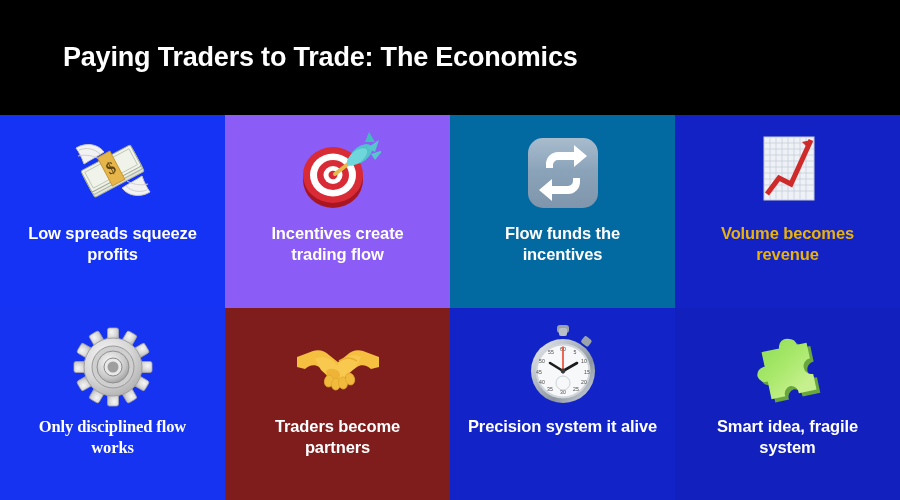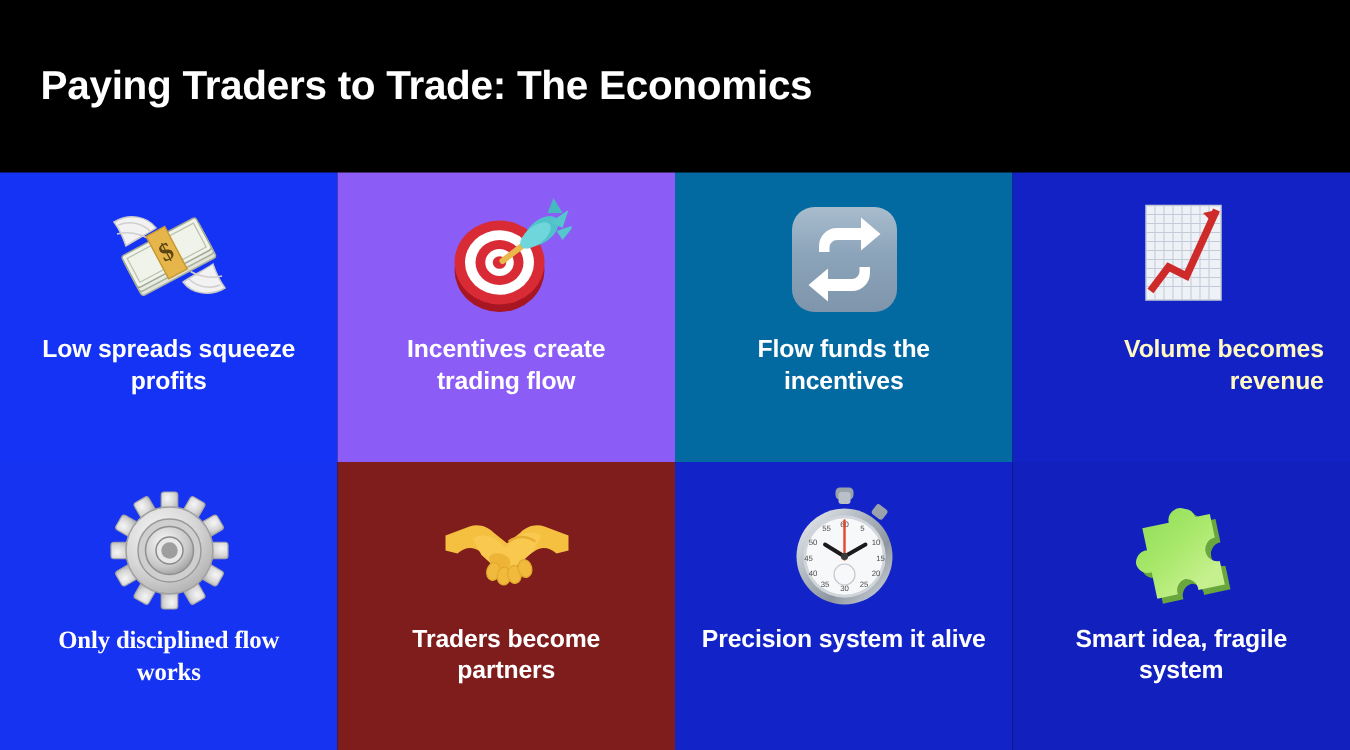--- a/index.html
+++ b/index.html
@@ -14,20 +14,21 @@
     width:900px; height:500px;
     background:#000;
     display:flex; flex-direction:column;
   }
   
   .header {
     height:115px;
     background:#000000;
     display:flex; align-items:center;
     flex:0 0 115px;
+    padding-left:36px;
   }
   .header-title {
     color:#ffffff;
     font-size:27px;
     font-weight:bold;
     letter-spacing:-0.2px;
     padding-left:27px;
     line-height:1.1;
     white-space:nowrap;
   }
@@ -165,21 +166,21 @@
             <line x1="19" y1="37" x2="69" y2="37"></line>
               <line x1="19" y1="43" x2="69" y2="43"></line>
             <line x1="19" y1="49" x2="69" y2="49"></line>
               <line x1="19" y1="55" x2="69" y2="55"></line>
             <line x1="19" y1="61" x2="69" y2="61"></line>
           </g>
           <polyline points="22,64 34,48 46,54 66,10" fill="none" stroke="#cf2a2a" stroke-width="5" stroke-linejoin="miter" stroke-linecap="butt"></polyline>
           <polygon points="66,10 57,12 64,19" fill="#cf2a2a"></polygon>
         </svg>
       </div>
-      <div class="cell-label" style="color: #fef9c3; text-align: right;">Volume becomes revenue</div>
+      <div class="cell-label" style="color: #eab308;">Volume becomes revenue</div>
     </div>
 
     <div class="cell" style="background-color: rgb(21, 51, 240); font-family: Liberation Serif, serif;">
       <div class="cell-icon">
         <svg width="86" height="86" viewBox="0 0 86 86">
           <defs>
             <radialGradient id="gearG" cx="38%" cy="32%" r="72%">
               <stop offset="0%" stop-color="#f6f6f6"></stop>
               <stop offset="60%" stop-color="#d7d7d7"></stop>
               <stop offset="100%" stop-color="#b2b2b2"></stop>

